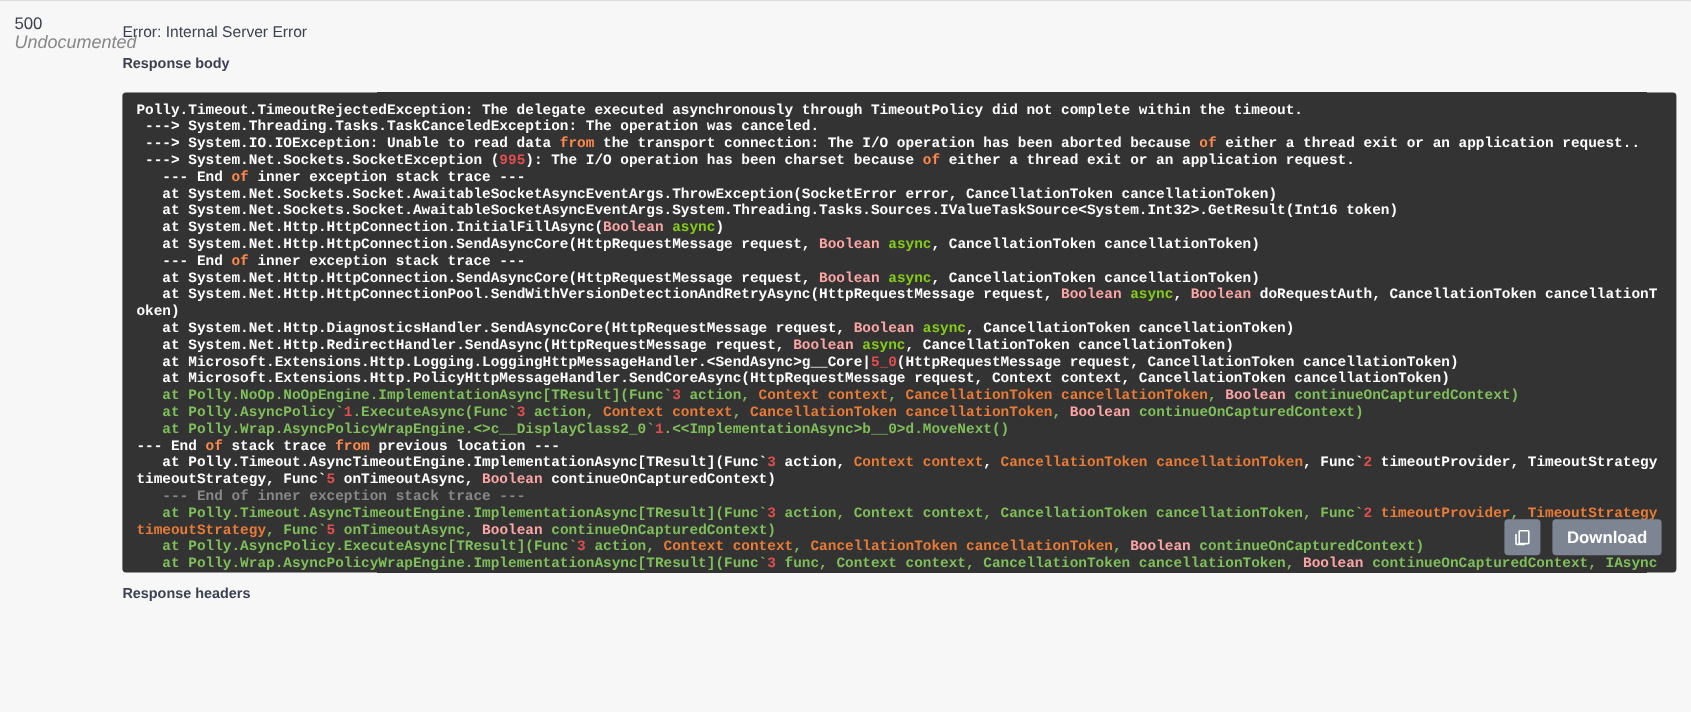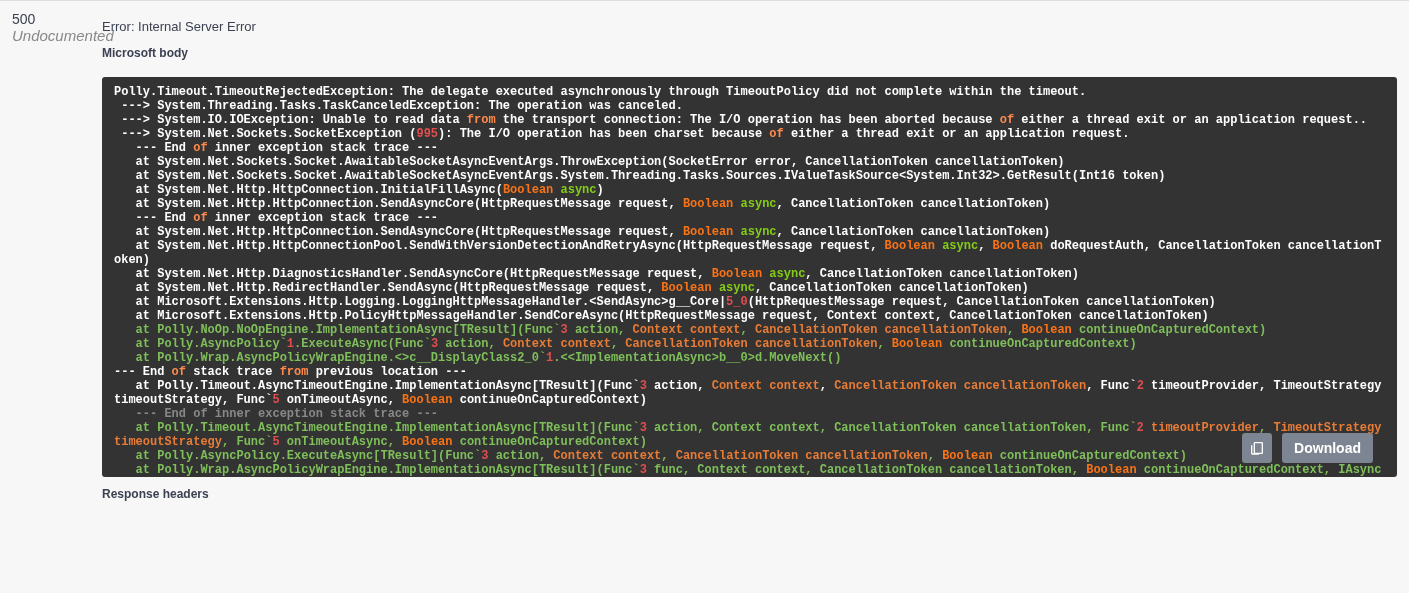--- a/index.html
+++ b/index.html
@@ -79,28 +79,28 @@
   pre {
     white-space: pre-wrap;
     word-break: break-all;
     font-family: Consolas, "Courier New", monospace;
     font-weight: 700;
   }
   .kw-from { color: #ff8a4c; }
   .kw-of { color: #ff8a4c; }
   .kw-type { color: #7fbf5a; }
   .kw-ctx { color: #e87b35; }
-  .kw-bool { color: #f97316; }
+  .kw-bool { color: #fca5a5; }
   .kw-async { color: #84cc16; }
   .kw-gray { color: #888; }
   .kw-err { color: #e04e4e; }
 
   .actions {
     position: absolute;
-    right: 24px;
+    right: 12px;
     bottom: 14px;
     display: flex;
     gap: 10px;
   }
   .icon-btn {
     background: #7d8492;
     color: #fff;
     border: none;
     border-radius: 3px;
     width: 30px;
@@ -133,21 +133,21 @@
 
 <div class="container">
   <div class="left-col">
     <div class="status-code">500</div>
     <div class="undocumented">Undocumented</div>
   </div>
 
   <div class="right-col">
     <div class="error-title">Error: Internal Server Error</div>
 
-    <div class="section-title">Microsoft body</div>
+    <div class="section-title">Response body</div>
 
     <div class="code-block response-body-block">
       <pre id="trace-pre">Polly.Timeout.TimeoutRejectedException: The delegate executed asynchronously through TimeoutPolicy did not complete within the timeout.
  ---&gt; System.Threading.Tasks.TaskCanceledException: The operation was canceled.
 <span> ---&gt; System.IO.IOException: Unable to read data </span><span class="kw-from">from</span><span> the transport connection: The I/O operation has been aborted because </span><span class="kw-of">of</span><span> either a thread exit or an application request..</span>
 <span> ---&gt; System.Net.Sockets.SocketException (</span><span class="kw-err">995</span><span>): The I/O operation has been charset because </span><span class="kw-of">of</span><span> either a thread exit or an application request.</span>
 <span>   --- End </span><span class="kw-of">of</span><span> inner exception stack trace ---</span>
    at System.Net.Sockets.Socket.AwaitableSocketAsyncEventArgs.ThrowException(SocketError error, CancellationToken cancellationToken)
    at System.Net.Sockets.Socket.AwaitableSocketAsyncEventArgs.System.Threading.Tasks.Sources.IValueTaskSource&lt;System.Int32&gt;.GetResult(Int16 token)
 <span>   at System.Net.Http.HttpConnection.InitialFillAsync(</span><span class="kw-bool">Boolean</span><span> </span><span class="kw-async">async</span><span>)</span>

